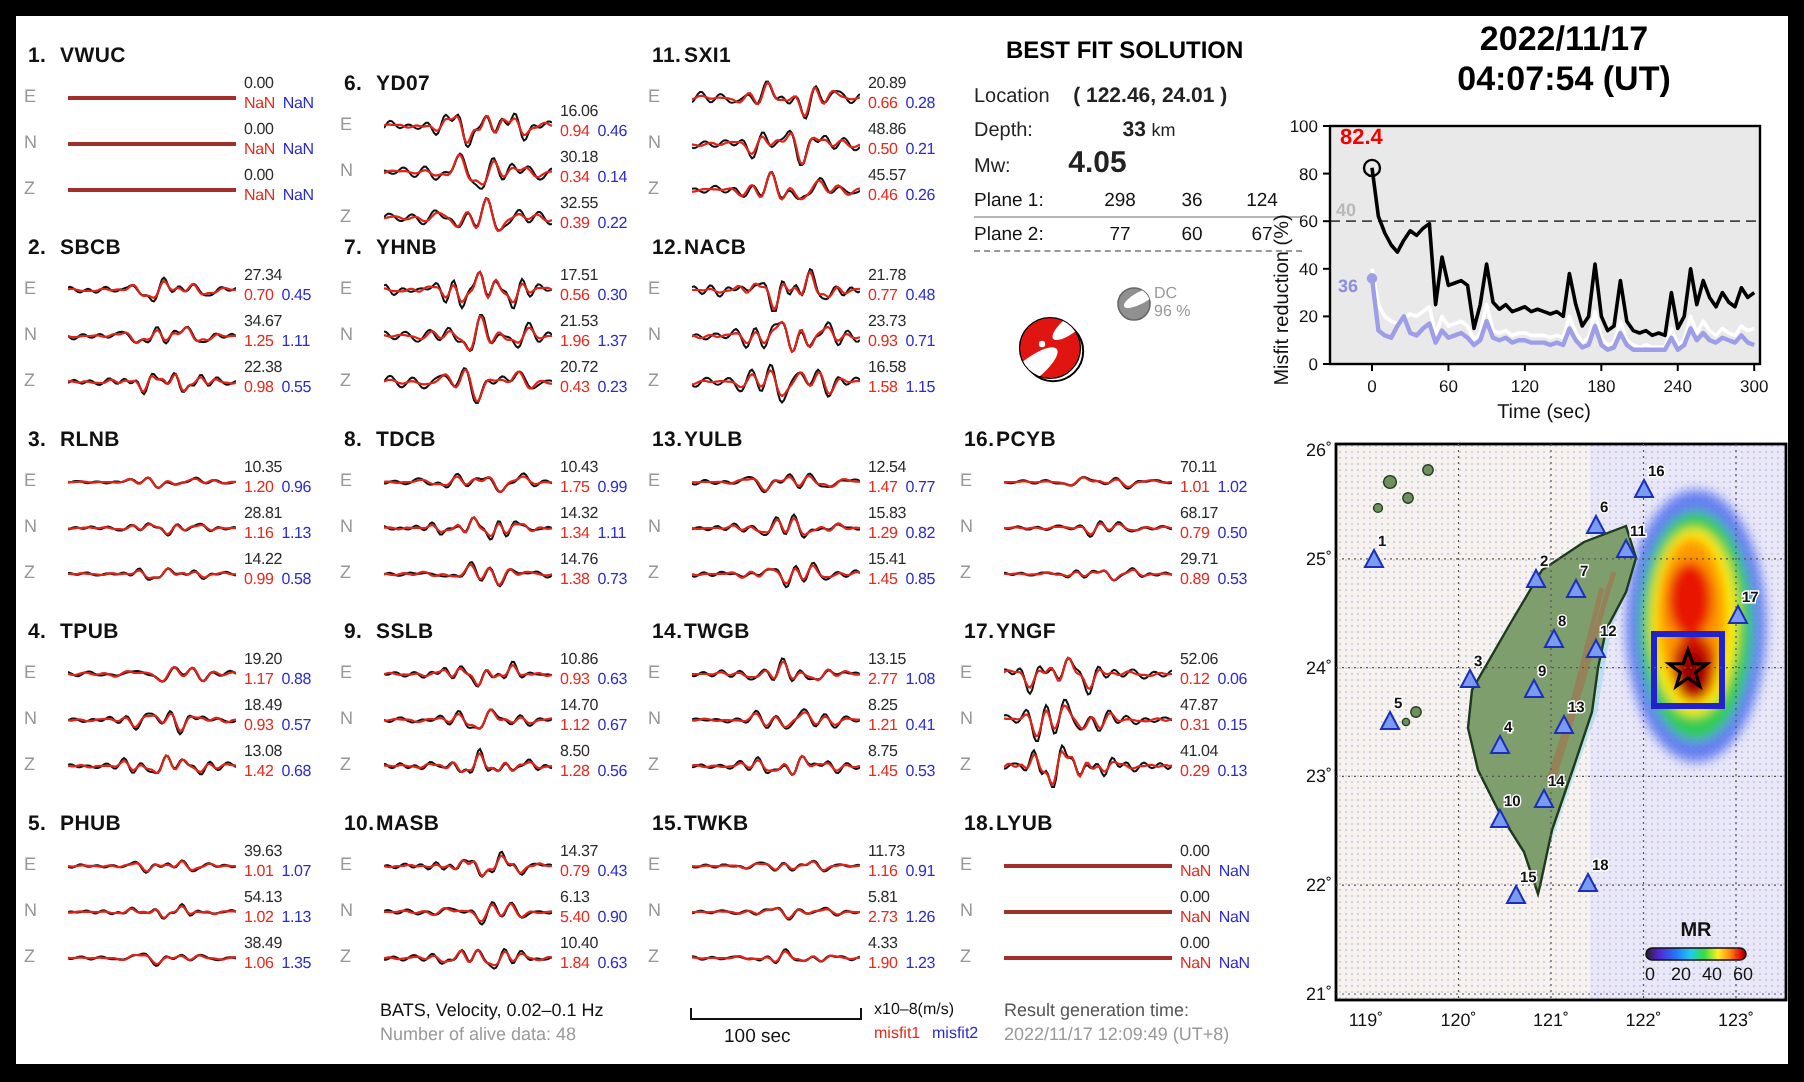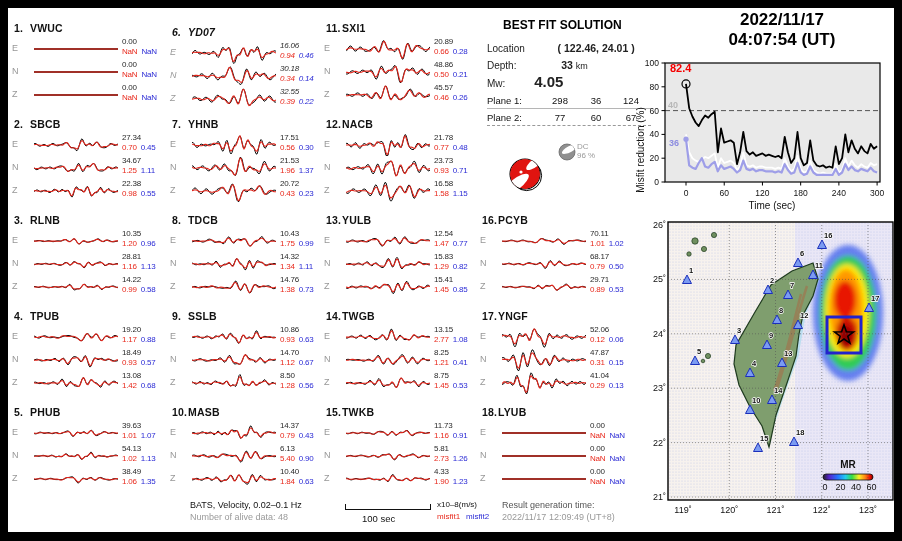--- a/index.html
+++ b/index.html
@@ -227,21 +227,21 @@
           <svg width="84" height="22" class="wf">
             <polyline points="0,11.3 1,11.5 2,11.5 3,11.2 4,10.9 5,10.5 6,10.2 7,10.3 8,10.5 9,11.0 10,11.4 11,11.7 12,11.7 13,11.4 14,11.0 15,10.6 16,10.3 17,10.3 18,10.5 19,10.9 20,11.3 21,11.5 22,11.6 23,11.6 24,11.6 25,11.6 26,11.6 27,11.7 28,11.6 29,11.4 30,11.0 31,10.5 32,10.0 33,9.7 34,9.5 35,9.4 36,9.2 37,8.9 38,8.8 39,9.0 40,9.9 41,11.3 42,12.9 43,14.3 44,15.0 45,14.7 46,13.5 47,12.0 48,10.7 49,10.1 50,10.3 51,10.9 52,11.4 53,11.5 54,11.0 55,10.2 56,9.6 57,9.4 58,9.9 59,10.8 60,11.7 61,12.2 62,12.0 63,11.4 64,10.5 65,9.8 66,9.4 67,9.5 68,9.9 69,10.3 70,10.8 71,11.1 72,11.5 73,11.8 74,12.0 75,12.1 76,12.0 77,11.7 78,11.3 79,10.9 80,10.7 81,10.6 82,10.8 83,11.0 84,11.2" fill="none" stroke="#111" stroke-width="1"></polyline>
             <polyline points="0,10.9 1,11.0 2,11.0 3,10.9 4,10.9 5,10.8 6,10.8 7,10.8 8,10.9 9,11.0 10,11.1 11,11.2 12,11.1 13,11.0 14,10.9 15,10.8 16,10.8 17,10.9 18,11.0 19,11.1 20,11.1 21,11.1 22,11.1 23,11.1 24,11.3 25,11.5 26,11.9 27,12.0 28,12.0 29,11.6 30,11.0 31,10.3 32,9.7 33,9.5 34,9.5 35,9.6 36,9.7 37,9.7 38,9.6 39,9.7 40,10.1 41,11.0 42,12.2 43,13.3 44,14.0 45,13.9 46,13.2 47,12.2 48,11.2 49,10.7 50,10.6 51,10.8 52,11.0 53,10.9 54,10.6 55,10.1 56,9.9 57,10.0 58,10.5 59,11.2 60,11.8 61,11.9 62,11.6 63,10.9 64,10.1 65,9.7 66,9.7 67,10.0 68,10.5 69,10.9 70,11.1 71,11.2 72,11.2 73,11.2 74,11.4 75,11.6 76,11.7 77,11.8 78,11.7 79,11.4 80,11.1 81,10.9 82,10.7 83,10.6 84,10.7" fill="none" stroke="#e0241a" stroke-width="1.1"></polyline>
           </svg>
           <div class="vals">
             <div class="peak">38.49</div>
             <div class="mrow"><span class="m1">1.06</span><span class="m2">1.35</span></div>
           </div>
         </div>
       </div>
-      <div class="station" style="left: 168px; top: 22px; font-style: italic;">
+      <div class="station" style="left: 168px; top: 32px;">
         <div class="st-h"><span class="st-num">6.</span><span>YD07</span></div>
         <div class="chan" style="top: 20px;">
           <span class="ch-label">E</span>
           <svg width="84" height="22" class="wf">
             <polyline points="0,12.0 1,10.4 2,9.0 3,8.4 4,8.7 5,9.7 6,10.8 7,11.7 8,12.1 9,11.8 10,11.2 11,10.6 12,10.3 13,10.4 14,10.9 15,11.6 16,12.2 17,12.5 18,12.2 19,11.3 20,10.2 21,9.4 22,9.4 23,10.5 24,12.5 25,14.5 26,15.5 27,14.7 28,12.1 29,8.8 30,6.2 31,5.4 32,6.3 33,7.8 34,8.5 35,7.7 36,6.0 37,5.3 38,6.9 39,11.1 40,16.5 41,20.6 42,21.5 43,20.2 44,17.0 45,14.2 46,12.8 47,12.1 48,11.3 49,9.5 50,7.3 51,6.1 52,6.8 53,9.4 54,12.5 55,14.1 56,13.4 57,11.0 58,8.5 59,7.4 60,8.2 61,9.7 62,10.4 63,9.2 64,6.8 65,4.8 66,5.1 67,8.0 68,12.4 69,16.4 70,18.3 71,17.6 72,15.2 73,12.6 74,10.9 75,10.5 76,11.0 77,11.6 78,11.8 79,11.3 80,10.4 81,9.5 82,8.8 83,8.8 84,9.3" fill="none" stroke="#111" stroke-width="1"></polyline>
             <polyline points="0,10.8 1,10.4 2,10.2 3,10.3 4,10.4 5,10.5 6,10.4 7,10.4 8,10.4 9,10.7 10,11.1 11,11.6 12,11.8 13,11.7 14,11.4 15,11.0 16,10.7 17,10.8 18,11.1 19,11.3 20,11.3 21,11.1 22,10.9 23,11.0 24,11.7 25,12.6 26,13.3 27,13.2 28,12.1 29,10.2 30,8.4 31,7.5 32,7.4 33,7.7 34,7.6 35,6.9 36,6.1 37,6.5 38,8.7 39,12.6 40,16.7 41,19.2 42,19.3 43,17.3 44,14.7 45,13.1 46,12.8 47,13.1 48,12.7 49,10.8 50,8.1 51,6.0 52,6.1 53,8.4 54,11.7 55,14.0 56,14.3 57,12.4 58,9.9 59,8.0 60,7.7 61,8.5 62,9.2 63,9.0 64,8.0 65,7.2 66,7.5 67,9.4 68,12.1 69,14.5 70,15.6 71,15.3 72,14.1 73,12.9 74,12.2 75,12.0 76,11.8 77,11.3 78,10.6 79,9.8 80,9.4 81,9.4 82,9.9 83,10.5 84,11.0" fill="none" stroke="#e0241a" stroke-width="1.1"></polyline>
           </svg>
           <div class="vals">
             <div class="peak">16.06</div>
             <div class="mrow"><span class="m1">0.94</span><span class="m2">0.46</span></div>
@@ -697,21 +697,21 @@
             <div class="peak">0.00</div>
             <div class="mrow"><span class="m1">NaN</span><span class="m2">NaN</span></div>
           </div>
         </div>
       </div>
     </div>
 
   <div class="sol-title">BEST FIT SOLUTION</div>
   <div class="sol-row" style="top:42px">
     <span>Location</span>
-    <b style="margin-left:30px">( 122.46,  24.01 )</b>
+    <b style="margin-left:9px">( 122.46,  24.01 )</b>
   </div>
   <div class="sol-row" style="top:59px">
     <span>Depth:</span>
     <b style="margin-left:42px">33</b>
     <span style="font-size:9px">km</span>
   </div>
   <div class="sol-row" style="top:73px">
     <span>Mw:</span>
     <span class="mwv">4.05</span>
   </div>

